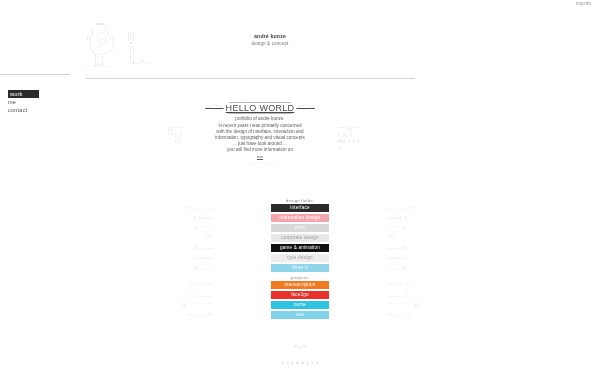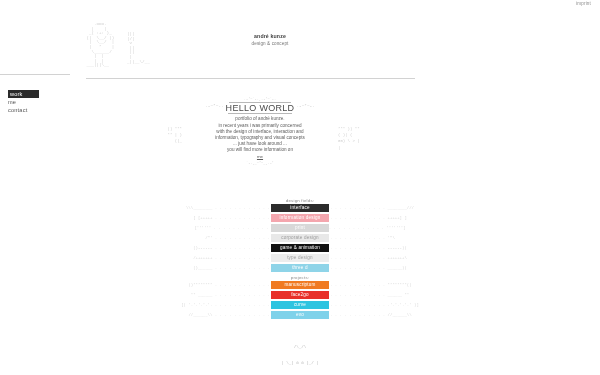--- a/index.html
+++ b/index.html
@@ -44,21 +44,21 @@
   }
   #nav a.active{
     background:#2b2b2b;color:#ffffff;padding:0 3px 0 2px;
     width:26px;box-sizing:content-box;
   }
 
   
   #hello-wrap{position:absolute;left:165px;top:98px;width:190px;text-align:center;}
   #hw-top{font-size:3.6px;line-height:3.8px;color:#cfcfcf;}
   #hw-rule{width:62px;height:1px;background:#b8b8b8;margin:0 auto;}
-  #hw-line{display:flex;align-items:flex-start;justify-content:center;gap:2px;margin-top:.5px;}
+  #hw-line{display:flex;align-items:flex-start;justify-content:center;gap:2px;margin-top:.5px;text-decoration:underline;}
   #hw-left,#hw-right{font-size:4.4px;color:#c4c4c4;font-family:"Liberation Mono",monospace;}
   #hw-title{font-size:9px;color:#4a4a4a;letter-spacing:.3px;}
   #hw-underline{width:64px;height:1px;background:#b8b8b8;margin:0 auto;}
   #intro{margin-top:2px;font-size:4.6px;line-height:6.2px;color:#5c5c5c;}
   .side-art{position:absolute;font-size:4px;line-height:6.2px;color:#cdcdcd;font-family:"Liberation Mono",monospace;}
   #art-l{left:164px;top:126px;text-align:right;width:18px;}
   #art-r{left:338px;top:126px;width:22px;}
   #hw-bottom{margin-top:1px;font-size:3.6px;line-height:4px;color:#cfcfcf;}
   #me-link{display:inline-block;font-size:4.4px;color:#5c5c5c;text-decoration:underline;}
 

